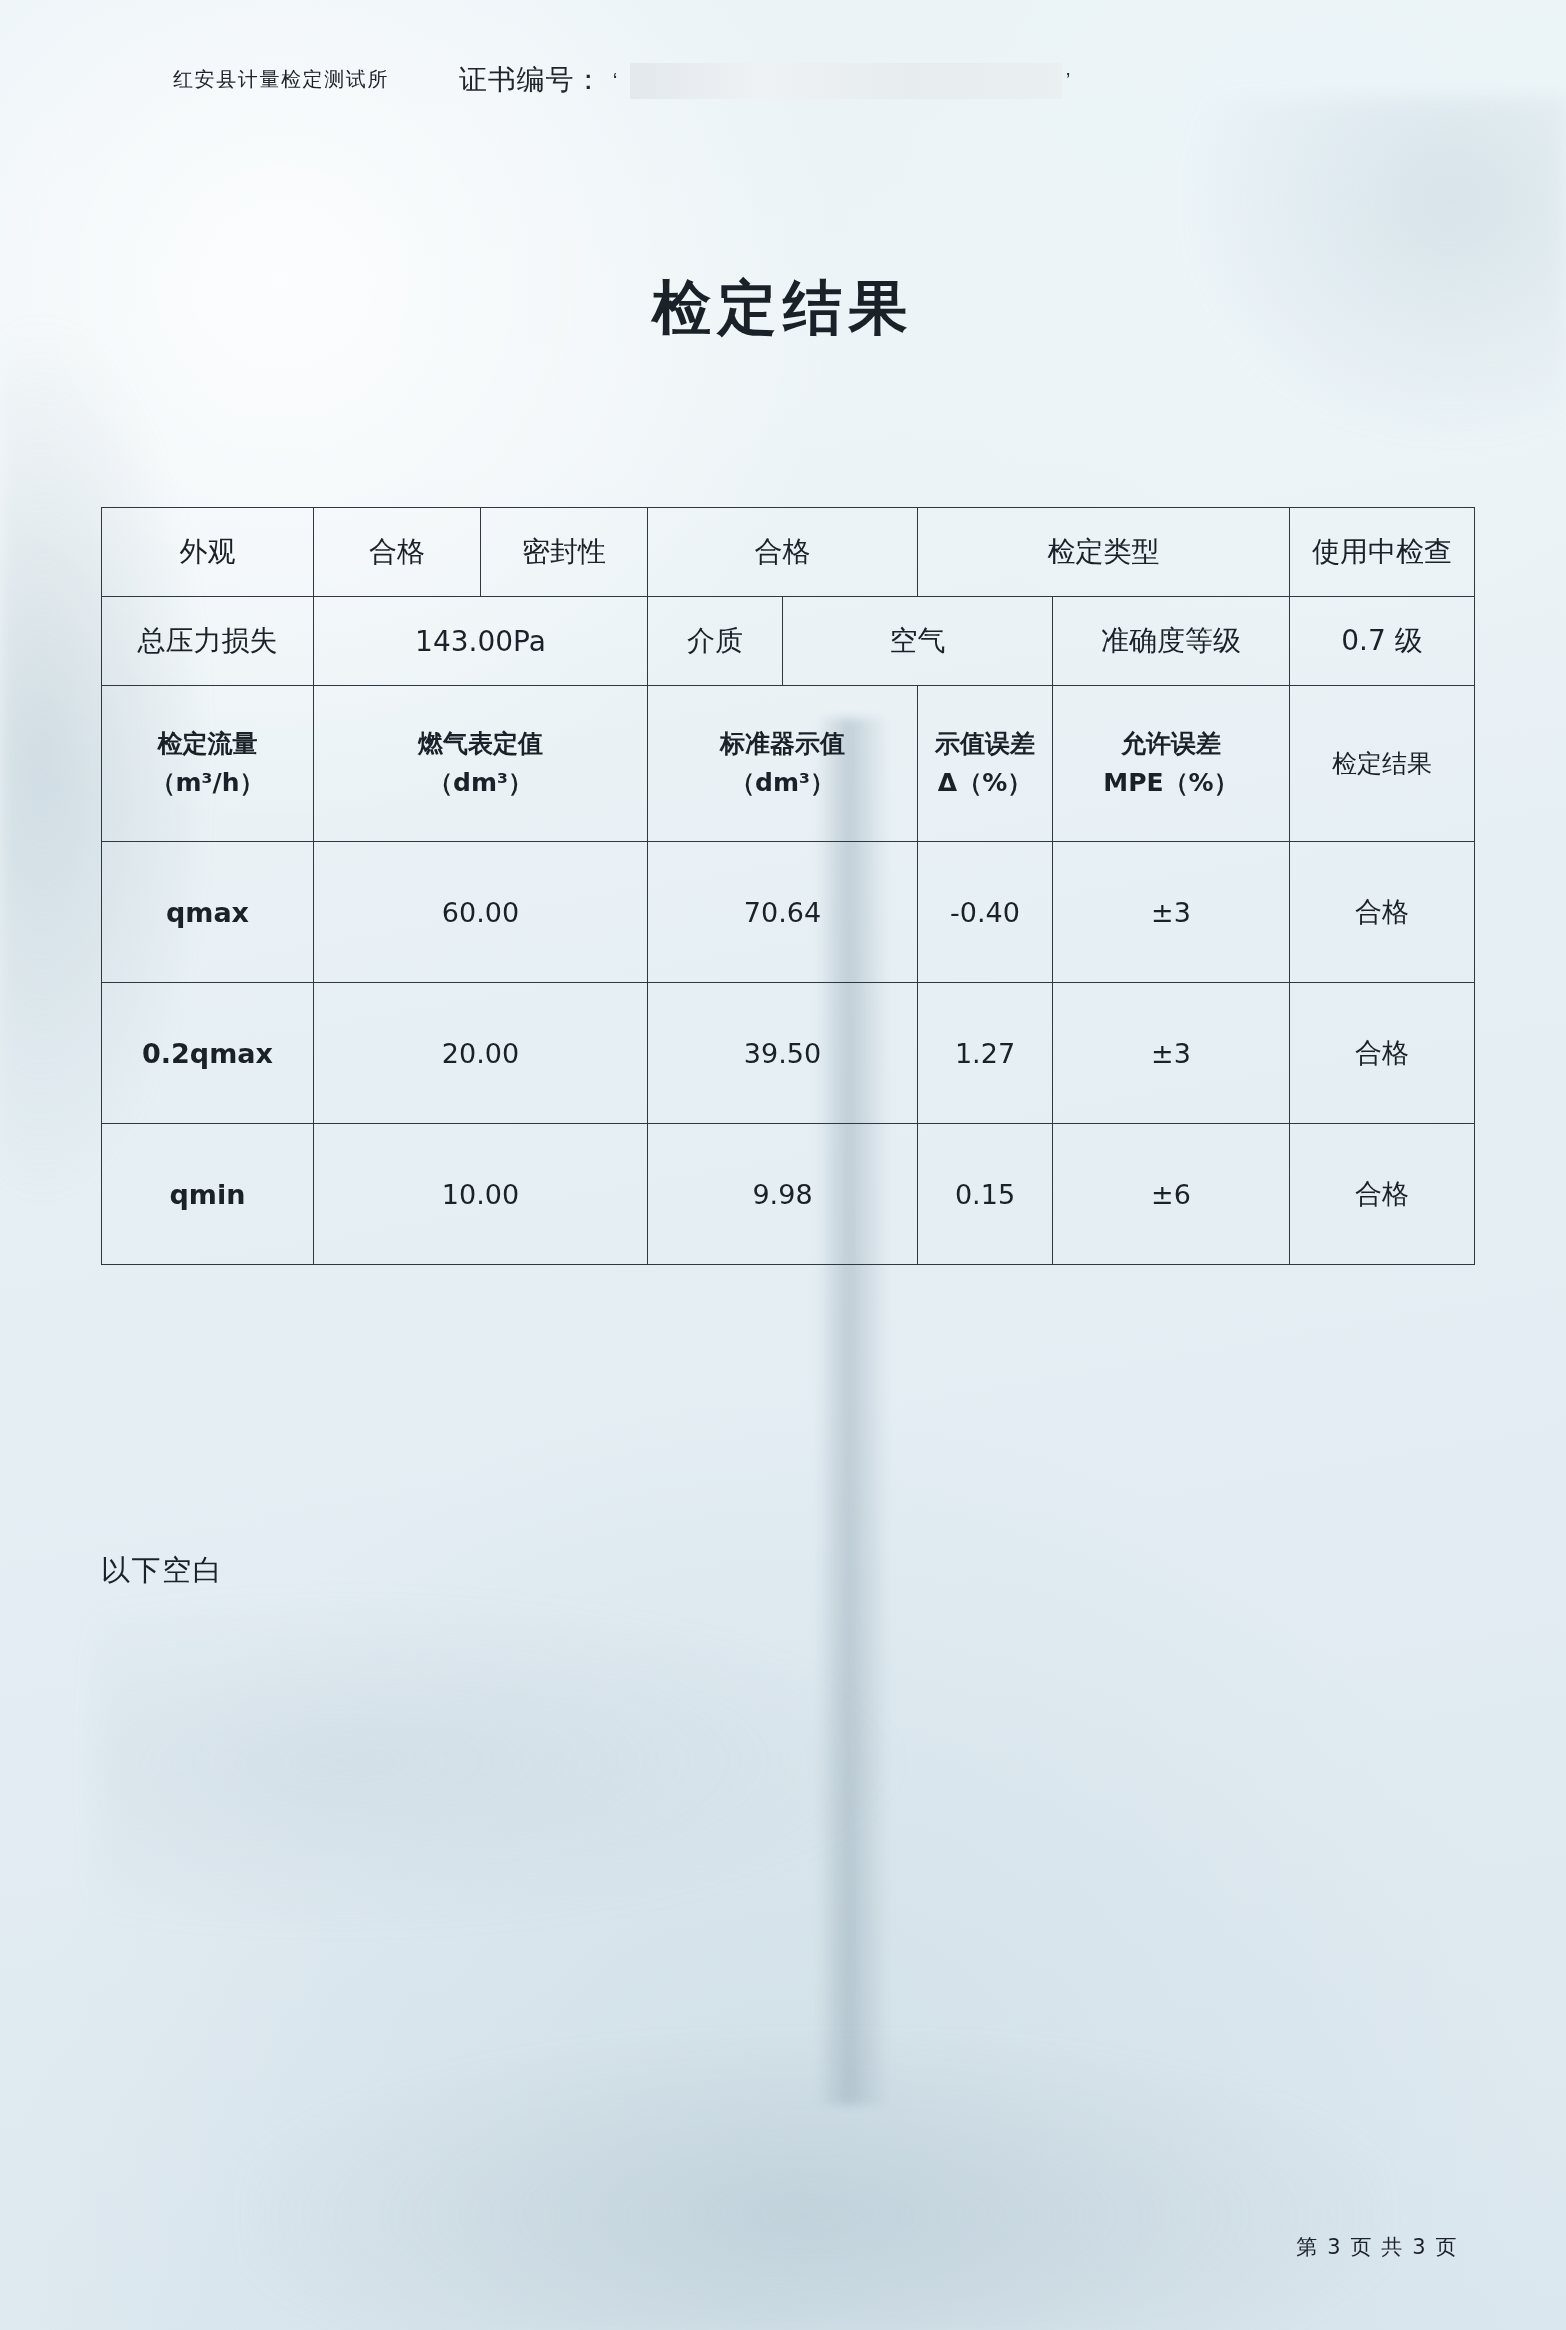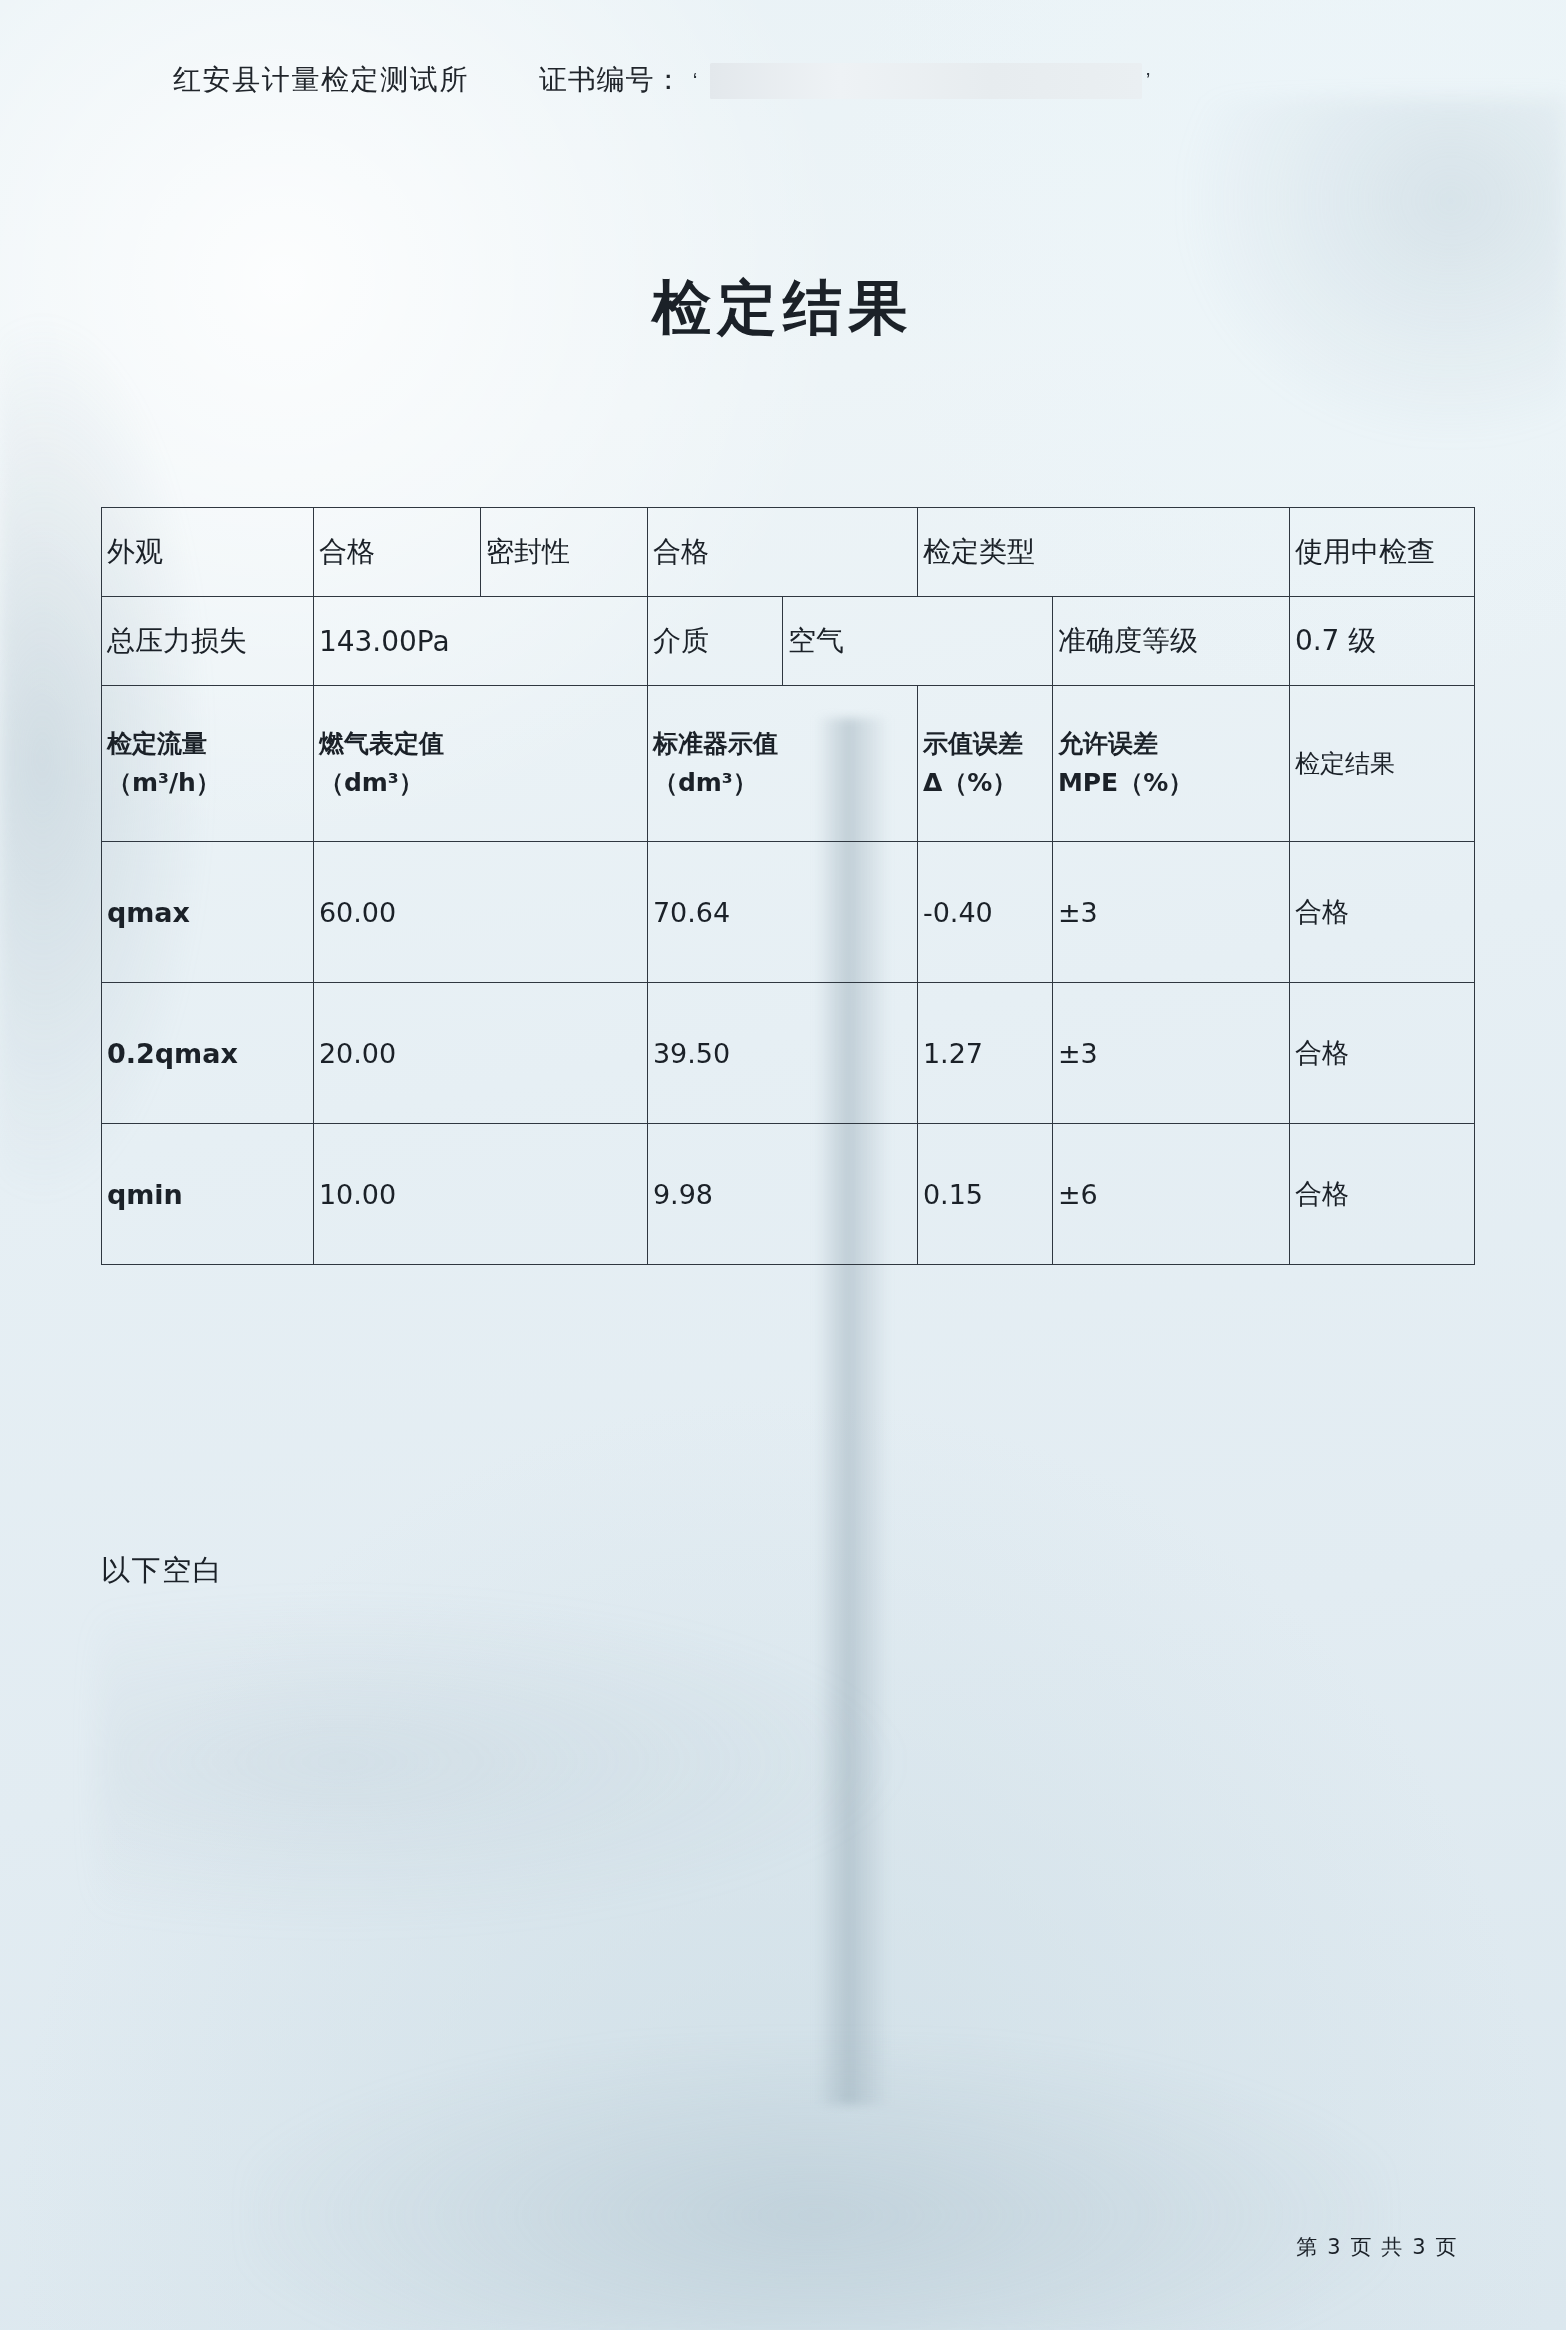--- a/index.html
+++ b/index.html
@@ -67,21 +67,21 @@
     position: absolute;
     top: 51px;
     left: 173px;
     width: 1272px;
     height: 57px;
     display: flex;
     align-items: center;
   }
   #org-name {
     font-family: "DejaVu Sans", sans-serif;
-    font-size: 28px;
+    font-size: 20px;
     letter-spacing: 1.6px;
     color: #20252b;
     white-space: nowrap;
   }
   #cert-label {
     font-family: "DejaVu Sans", sans-serif;
     font-size: 28px;
     letter-spacing: 0.8px;
     color: #20252b;
     margin-left: 70px;
@@ -126,21 +126,21 @@
     position: absolute;
     top: 507px;
     left: 101px;
     width: 1372px;
     border-collapse: collapse;
     table-layout: fixed;
     background: transparent;
   }
   #result-table td, #result-table th {
     border: 1.6px solid #2f3740;
-    text-align: left;
+    text-align: center;
     vertical-align: middle;
     font-family: "DejaVu Sans", sans-serif;
     color: #1b2128;
     padding: 0 4.9px;
     background: transparent;
   }
   .r1 td { height: 88px; font-size: 28px; }
   .r2 td { height: 88px; font-size: 28px; }
   .r3 td { height: 155px; font-size: 25px; }
   .rdata td { height: 140px; font-size: 27px; }

